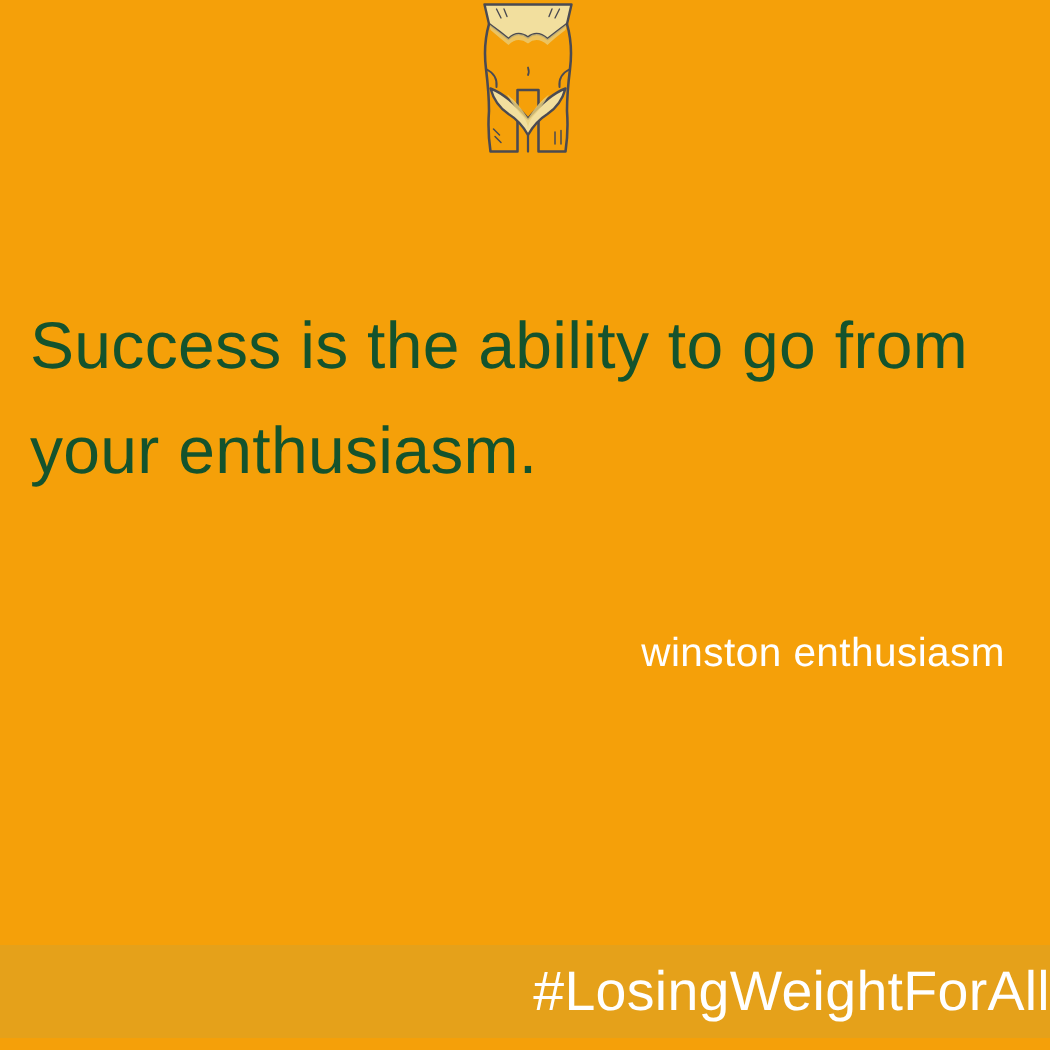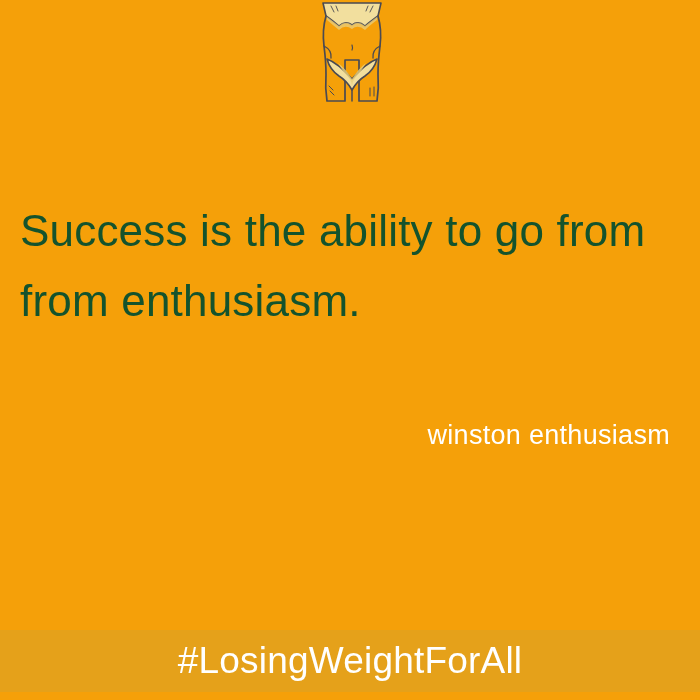--- a/index.html
+++ b/index.html
@@ -61,21 +61,21 @@
   }
   #hashtag-banner {
     position: absolute;
     left: 0px;
     top: 630px;
     width: 700px;
     height: 62px;
     background: #E5A11A;
     display: flex;
     align-items: center;
-    justify-content: center;
+    justify-content: flex-end;
   }
   #hashtag-text {
     color: #FFFFFF;
     font-family: "Liberation Sans", sans-serif;
     font-size: 37px;
     font-weight: 400;
     letter-spacing: 0.2px;
     white-space: nowrap;
   }
 </style>
@@ -106,21 +106,21 @@
 
       <path d="M52 88 L52 96 M56 87 L56 96" fill="none" stroke="#4A4A52" stroke-width="1" stroke-linecap="round"></path>
 
       <path d="M13 6 L16 12 M18 6 L20 11" fill="none" stroke="#4A4A52" stroke-width="0.9" stroke-linecap="round"></path>
       <path d="M50 6 L48 11 M55 6 L52 12" fill="none" stroke="#4A4A52" stroke-width="0.9" stroke-linecap="round"></path>
     </svg>
   </div>
 
   <div id="quote-block">
     <div class="quote-line">Success is the ability to go from</div>
-    <div class="quote-line">from enthusiasm.</div>
+    <div class="quote-line">your enthusiasm.</div>
   </div>
 
   <div id="attribution">winston enthusiasm</div>
 
   <div id="hashtag-banner">
     <span id="hashtag-text">#LosingWeightForAll</span>
   </div>
 
 </div>
 

